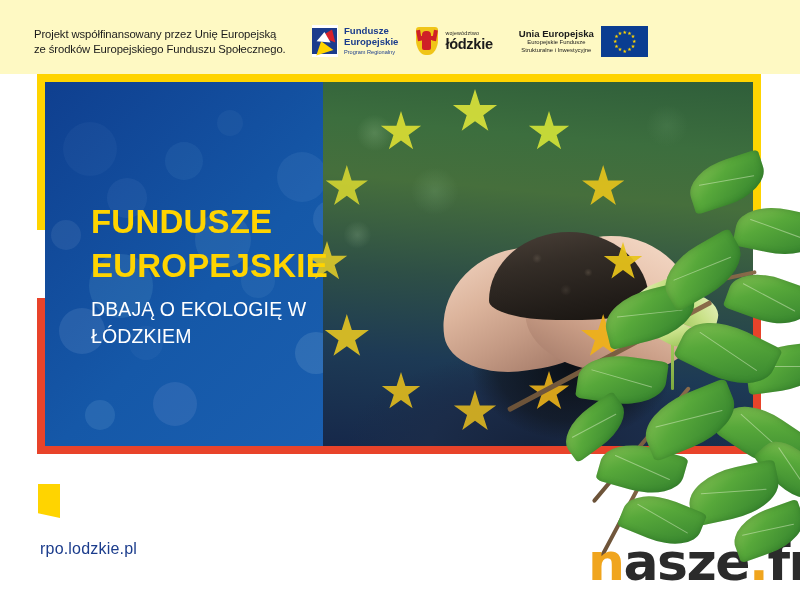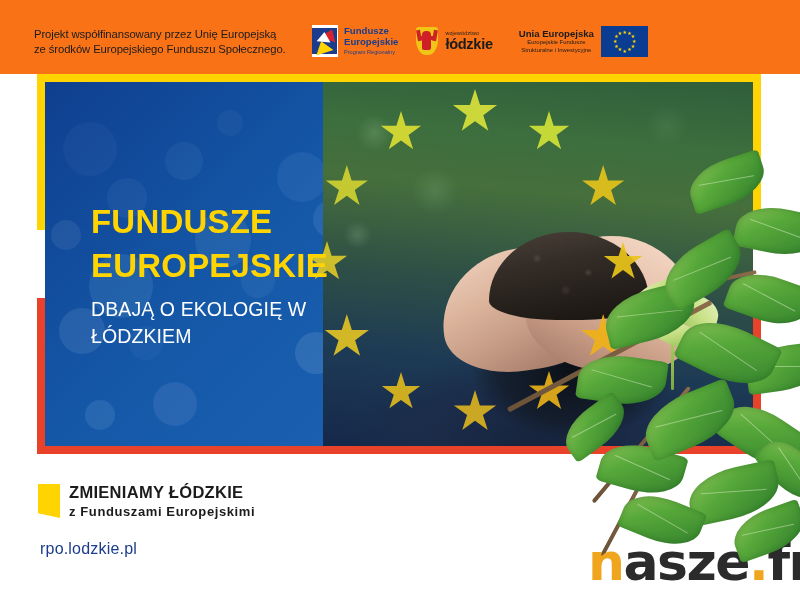--- a/index.html
+++ b/index.html
@@ -7,21 +7,21 @@
     width: 800px; height: 600px;
     background: #ffffff;
     font-family: "Liberation Sans", sans-serif;
     overflow: hidden;
   }
   #root { position: relative; width: 800px; height: 600px; background: #ffffff; }
 
   
   .topbar {
     position: absolute; left: 0; top: 0; width: 800px; height: 74px;
-    background: #f97316;
+    background: #fef9c3;
     display: flex; align-items: center;
   }
   .funding-note {
     position: absolute; left: 34px; top: 27px;
     font-size: 11.3px; line-height: 15px; color: #1b1b1b;
     letter-spacing: -0.1px; white-space: pre-line;
   }
   .logo-row {
     position: absolute; left: 312px; top: 17px;
     display: flex; align-items: center; height: 48px; gap: 0;
@@ -341,24 +341,20 @@
       </div>
 
     </div>
 
     <div class="frame-yellow"></div>
     <div class="frame-red"></div>
   </div>
 
   <div class="zmieniamy">
     <span class="zm-mark"></span>
-    <span class="zm-text">
-      <span class="l1">ZMIENIAMY ŁÓDZKIE</span>
-      <span class="l2">z Funduszami Europejskimi</span>
-    </span>
   </div>
 
   <div class="url">rpo.lodzkie.pl</div>
 
   <div class="decor" id="decor">
       <span class="branch" style="left: 150px; top: 150px; width: 5px; height: 230px; transform: rotate(62deg);"></span>
       <span class="branch" style="left: 128px; top: 236px; width: 4px; height: 150px; transform: rotate(40deg);"></span>
       <span class="branch" style="left: 196px; top: 120px; width: 4px; height: 120px; transform: rotate(78deg);"></span>
       <span class="branch" style="left: 96px; top: 300px; width: 3.5px; height: 120px; transform: rotate(28deg);"></span>
       <span class="dleaf" style="left: 128px; top: 10px; width: 78px; height: 44px; transform: rotate(-18deg); z-index: 2;"></span>

